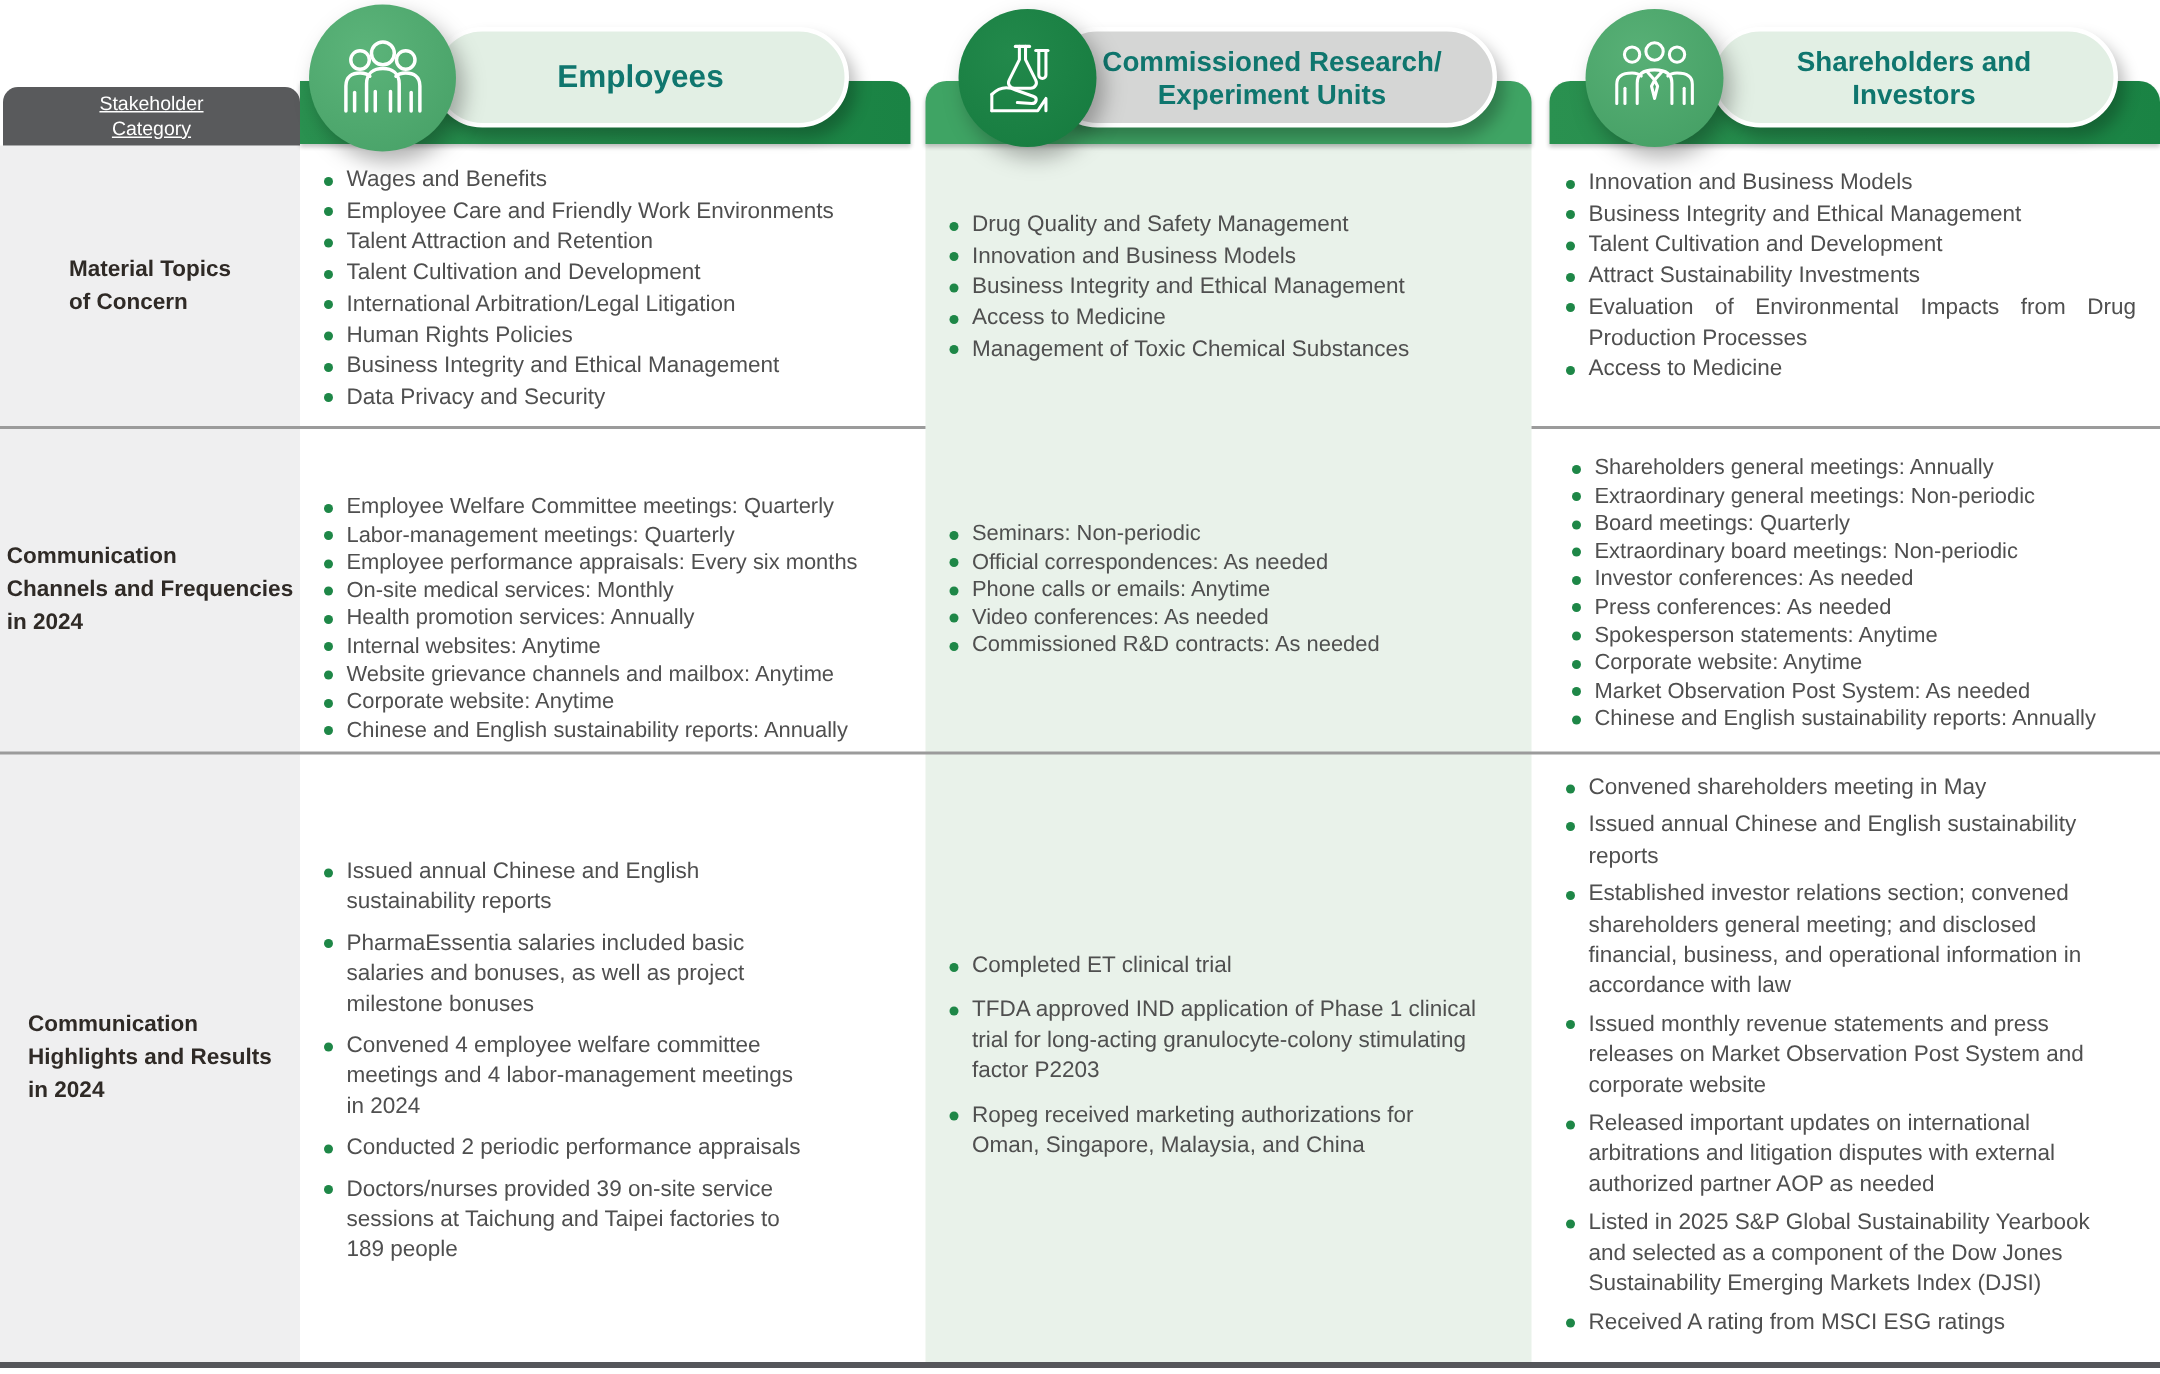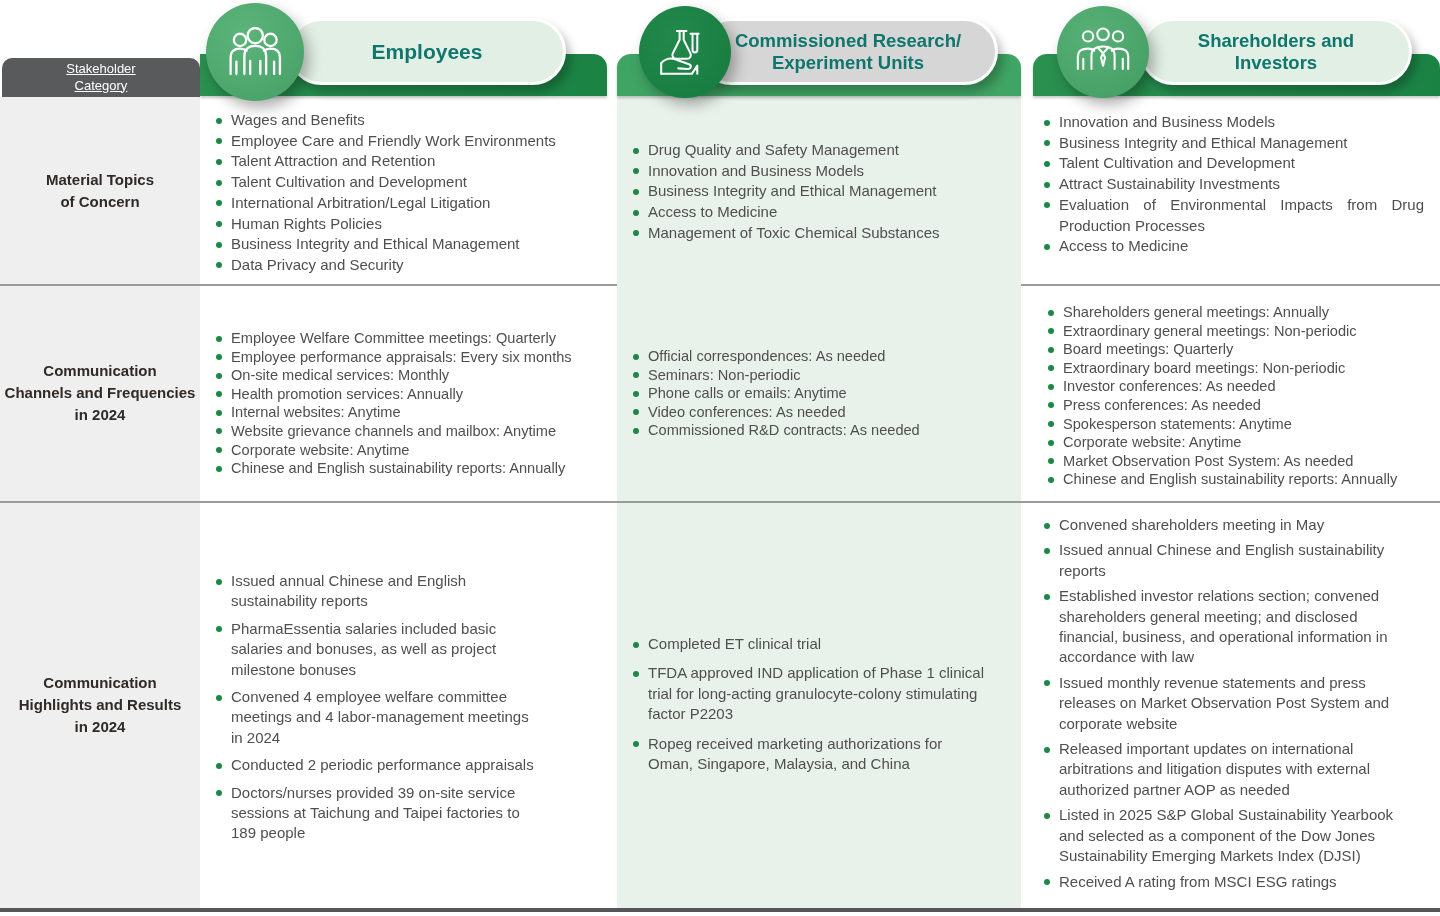--- a/index.html
+++ b/index.html
@@ -38,21 +38,21 @@
     position:absolute;border-radius:50%;display:flex;align-items:center;justify-content:center;
     filter:drop-shadow(5px 7px 7px rgba(0,0,0,.3));
   }
   .circ.emp{left:206px;top:3px;width:98px;height:98px;background:radial-gradient(circle at 38% 32%,#5cb47a,#459f65);}
   .circ.res{left:639px;top:6px;width:92px;height:92px;background:radial-gradient(circle at 38% 32%,#22894b,#157a3e);}
   .circ.sha{left:1057px;top:6px;width:92px;height:92px;background:radial-gradient(circle at 38% 32%,#58b076,#429d62);}
   .circ svg{width:74%;height:74%;}
   
   .rowlab{
     position:absolute;left:0;width:200px;display:flex;align-items:center;justify-content:center;
-    color:#2f2a26;font-weight:bold;font-size:15px;line-height:1.45;text-align:center;white-space:pre-line;
+    color:#2f2a26;font-weight:bold;font-size:15px;line-height:1.45;text-align:left;white-space:pre-line;
   }
   .rowlab.r1{top:97px;height:187px;}
   .rowlab.r2{top:285px;height:216px;}
   .rowlab.r3{top:502px;height:406px;}
   
   .div{position:absolute;height:2px;background:#9b9b9b;}
   .div.d1a{left:0;top:284px;width:617px;}
   .div.d1b{left:1021px;top:284px;width:419px;}
   .div.d2{left:0;top:501px;width:1440px;}
   .bottombar{position:absolute;left:0;top:908px;width:1440px;height:4px;background:#55565a;}
@@ -180,31 +180,32 @@
       <li><span class="dot"></span><span class="txt">Innovation and Business Models</span></li>
       <li><span class="dot"></span><span class="txt">Business Integrity and Ethical Management</span></li>
       <li><span class="dot"></span><span class="txt">Talent Cultivation and Development</span></li>
       <li><span class="dot"></span><span class="txt">Attract Sustainability Investments</span></li>
       <li><span class="dot"></span><span class="txt">Evaluation of Environmental Impacts from Drug Production Processes</span></li>
       <li><span class="dot"></span><span class="txt">Access to Medicine</span></li>
     </ul>
 
   <ul id="emp-channels" class="blist channels">
       <li><span class="dot"></span><span class="txt">Employee Welfare Committee meetings: Quarterly</span></li>
+      <li><span class="dot"></span><span class="txt">Labor-management meetings: Quarterly</span></li>
       <li><span class="dot"></span><span class="txt">Employee performance appraisals: Every six months</span></li>
       <li><span class="dot"></span><span class="txt">On-site medical services: Monthly</span></li>
       <li><span class="dot"></span><span class="txt">Health promotion services: Annually</span></li>
       <li><span class="dot"></span><span class="txt">Internal websites: Anytime</span></li>
       <li><span class="dot"></span><span class="txt">Website grievance channels and mailbox: Anytime</span></li>
       <li><span class="dot"></span><span class="txt">Corporate website: Anytime</span></li>
       <li><span class="dot"></span><span class="txt">Chinese and English sustainability reports: Annually</span></li>
     </ul>
   <ul id="res-channels" class="blist channels">
+      <li><span class="dot"></span><span class="txt">Seminars: Non-periodic</span></li>
       <li><span class="dot"></span><span class="txt">Official correspondences: As needed</span></li>
-      <li><span class="dot"></span><span class="txt">Seminars: Non-periodic</span></li>
       <li><span class="dot"></span><span class="txt">Phone calls or emails: Anytime</span></li>
       <li><span class="dot"></span><span class="txt">Video conferences: As needed</span></li>
       <li><span class="dot"></span><span class="txt">Commissioned R&amp;D contracts: As needed</span></li>
     </ul>
   <ul id="sha-channels" class="blist channels">
       <li><span class="dot"></span><span class="txt">Shareholders general meetings: Annually</span></li>
       <li><span class="dot"></span><span class="txt">Extraordinary general meetings: Non-periodic</span></li>
       <li><span class="dot"></span><span class="txt">Board meetings: Quarterly</span></li>
       <li><span class="dot"></span><span class="txt">Extraordinary board meetings: Non-periodic</span></li>
       <li><span class="dot"></span><span class="txt">Investor conferences: As needed</span></li>

